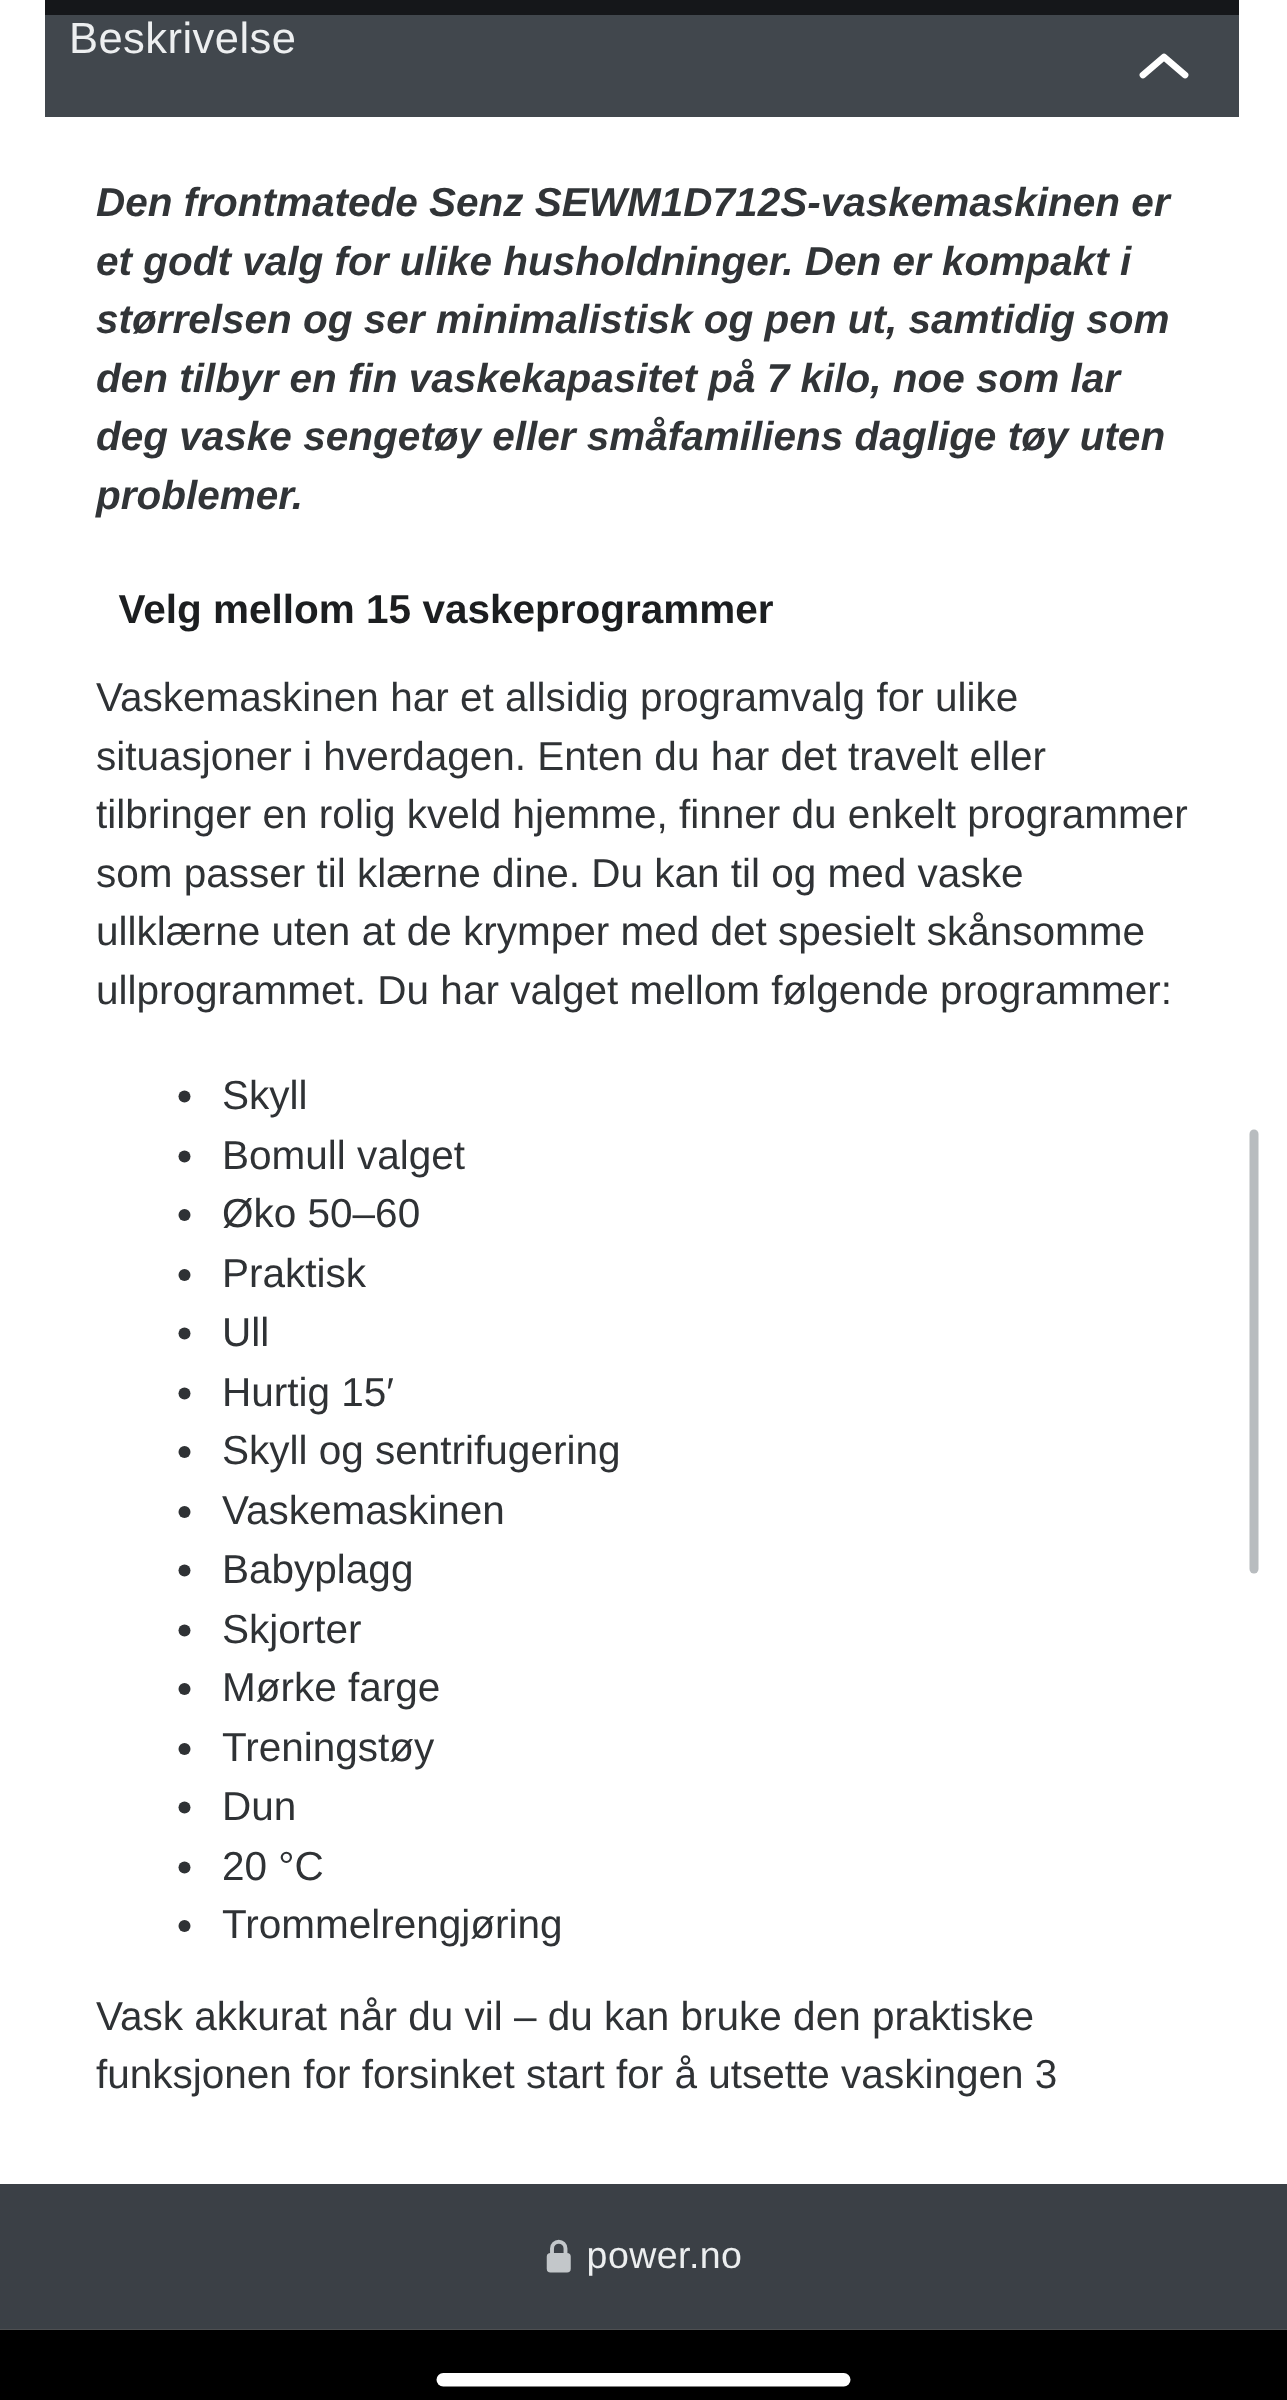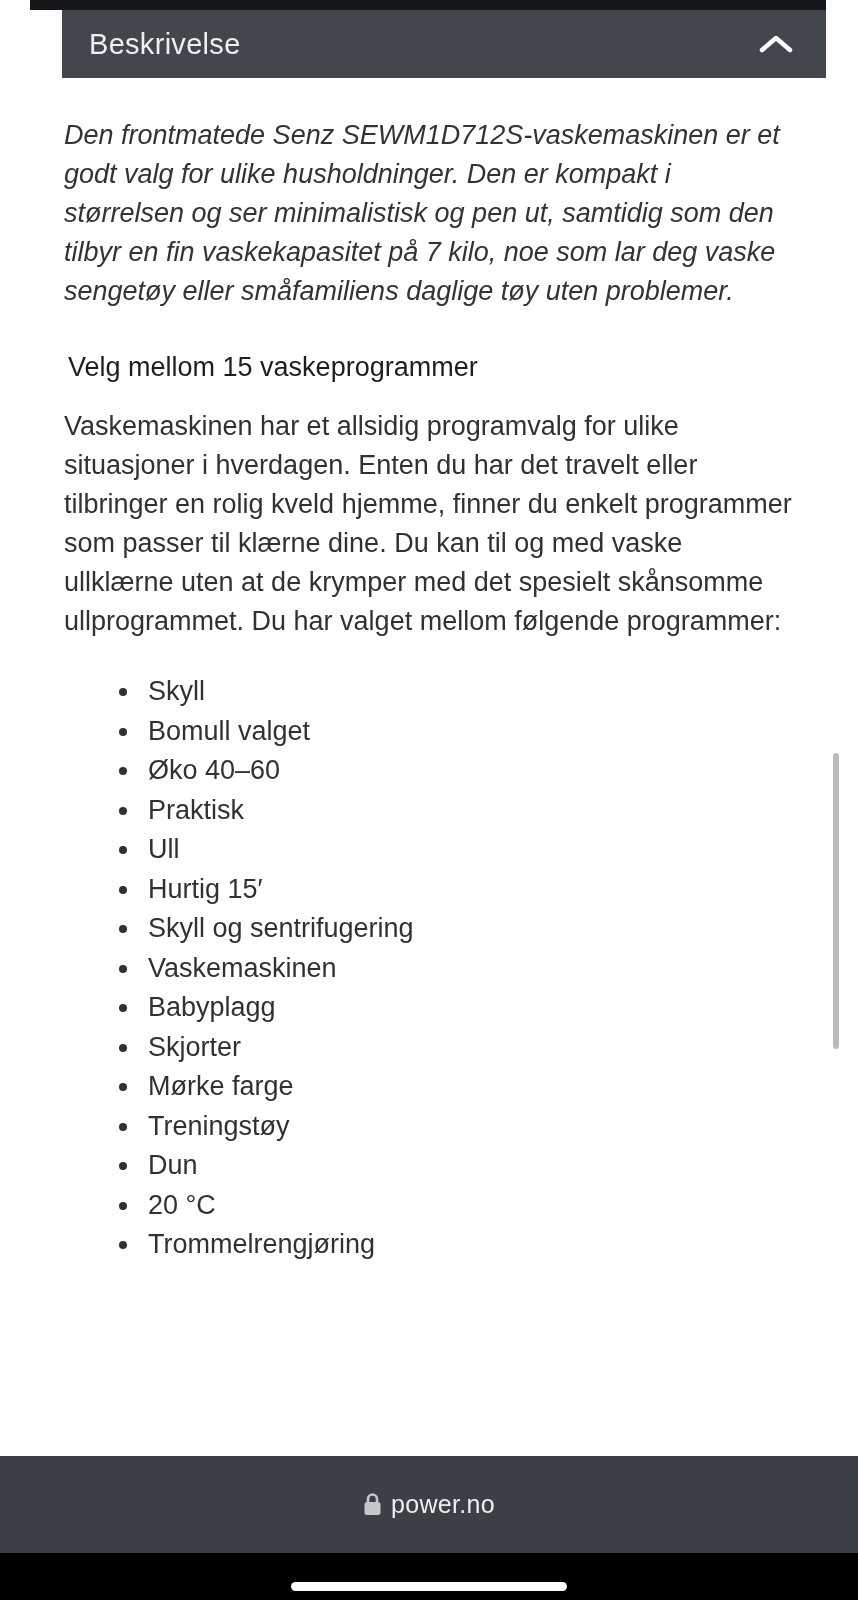--- a/index.html
+++ b/index.html
@@ -15,51 +15,50 @@
   .section-wrap { margin: 0 32px 0 30px; }
 
   .top-strip {
     height: 10px;
     background: var(--top-strip, #15171a);
   }
   .section-header {
     height: 68px;
     background: var(--header-bg, #41474d);
     display: flex;
-    align-items: center;
     justify-content: space-between;
-    padding: 0 32px 0 27px;
+    padding: 0 32px 0 16px;
     cursor: pointer;
-    margin-left: 32px;
   }
   .section-title {
     color: #edeff0;
     font-size: 29px;
     font-weight: 400;
     letter-spacing: 0.3px;
   }
   .chevron { display: flex; align-items: center; }
   .chevron svg { display: block; }
 
   .content {
     padding: 38px 34px 60px 34px;
     font-size: 27px;
     line-height: 39px;
   }
   .intro {
     font-style: italic;
     margin: 0;
     color: #313437;
+    font-weight: bold;
   }
   .sub-heading {
     font-size: 27px;
     line-height: 38px;
-    font-weight: 400;
+    font-weight: 700;
     color: #1c1e20;
-    margin: 37px 0 0 4px;
+    margin: 37px 0 0 15px;
   }
   .body-p { margin: 21px 0 0 0; }
   .programs {
     margin: 31px 0 0 0;
     padding: 0 0 0 78px;
     list-style: disc;
   }
   .programs li {
     line-height: 39.5px;
     padding-left: 6px;
@@ -131,35 +130,36 @@
 
     <div class="content">
       <p class="intro">Den frontmatede Senz SEWM1D712S-vaskemaskinen er et godt valg for ulike husholdninger. Den er kompakt i størrelsen og ser minimalistisk og pen ut, samtidig som den tilbyr en fin vaskekapasitet på 7 kilo, noe som lar deg vaske sengetøy eller småfamiliens daglige tøy uten problemer.</p>
 
       <h3 class="sub-heading">Velg mellom 15 vaskeprogrammer</h3>
       <p class="body-p">Vaskemaskinen har et allsidig programvalg for ulike situasjoner i hverdagen. Enten du har det travelt eller tilbringer en rolig kveld hjemme, finner du enkelt programmer som passer til klærne dine. Du kan til og med vaske ullklærne uten at de krymper med det spesielt skånsomme ullprogrammet. Du har valget mellom følgende programmer:</p>
 
       <ul class="programs">
           <li>Skyll</li>
           <li>Bomull valget</li>
-          <li>Øko 40–60</li>
+          <li>Øko 50–60</li>
           <li>Praktisk</li>
           <li>Ull</li>
           <li>Hurtig 15′</li>
           <li>Skyll og sentrifugering</li>
           <li>Vaskemaskinen</li>
           <li>Babyplagg</li>
           <li>Skjorter</li>
           <li>Mørke farge</li>
           <li>Treningstøy</li>
           <li>Dun</li>
           <li>20 °C</li>
           <li>Trommelrengjøring</li>
         </ul>
 
+      <p class="body-p">Vask akkurat når du vil – du kan bruke den praktiske funksjonen for forsinket start for å utsette vaskingen 3</p>
     </div>
   </div>
 
   <div class="scrollbar-thumb"></div>
 
   <div class="url-bar">
     <span class="lock">
       <svg width="19" height="25" viewBox="0 0 19 25">
         <rect x="1.5" y="10" width="16" height="13" rx="2.5" fill="#c3c7ca"></rect>
         <path d="M5 10 V7 a4.5 4.5 0 0 1 9 0 V10" fill="none" stroke="#c3c7ca" stroke-width="2.6"></path>

